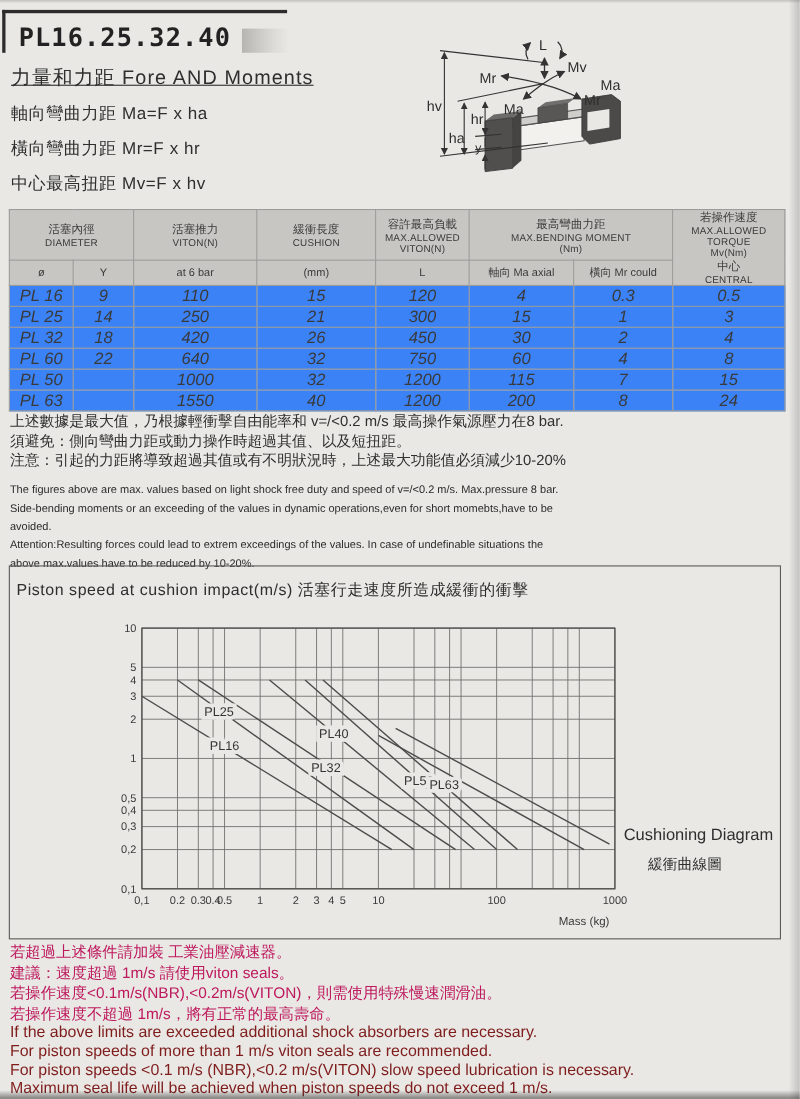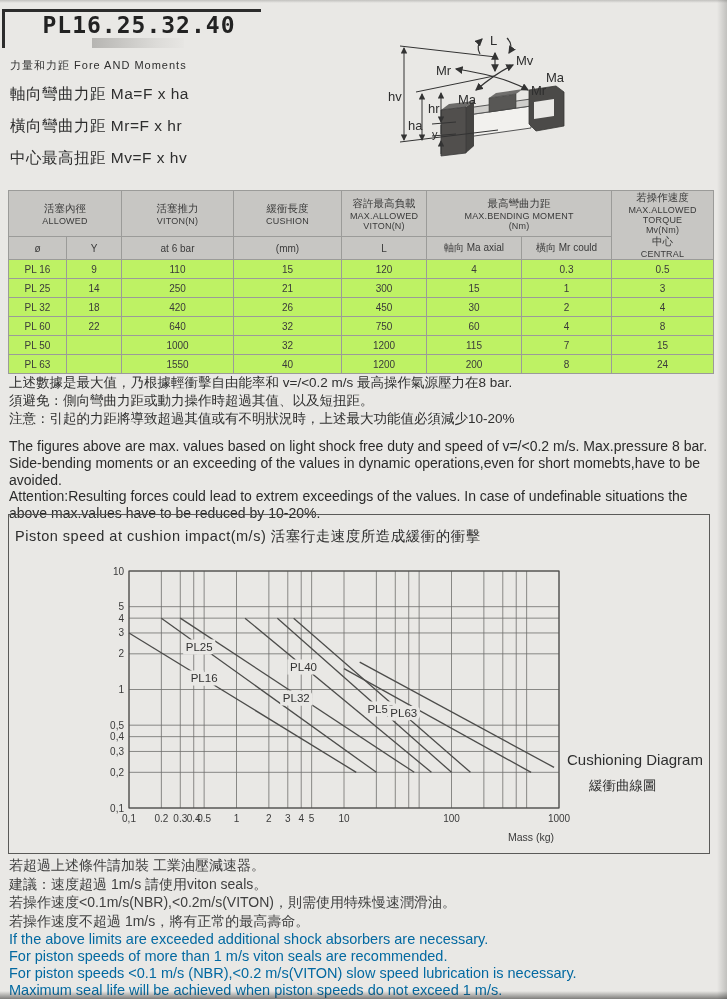--- a/index.html
+++ b/index.html
@@ -17,33 +17,33 @@
     background:linear-gradient(to right,rgba(0,0,0,0),rgba(90,90,88,.28));}
   .edge-bottom{position:absolute;left:0;bottom:0;width:100%;height:8px;
     background:linear-gradient(to bottom,rgba(0,0,0,0),rgba(40,40,38,.55));}
   .edge-top{position:absolute;left:0;top:0;width:100%;height:3px;
     background:linear-gradient(to bottom,rgba(120,120,118,.35),rgba(0,0,0,0));}
 
   
   .title-block{
     position:absolute;left:2px;top:9px;width:256px;height:36px;
     border-top:3px solid #2c2c2c;border-left:3px solid #2c2c2c;
-    display:flex;align-items:center;flex-direction:column;
+    display:flex;align-items:flex-end;
   }
   .title-text{
     font-family:"DejaVu Sans Mono","Liberation Mono",monospace;
     font-weight:bold;font-size:23px;letter-spacing:1px;color:#222;
     margin-left:12px;white-space:nowrap;
   }
   .title-shade{display:inline-block;width:92px;height:22px;margin-left:10px;
     background:linear-gradient(to right,#b6b5b2,#dcdbd8 70%,#e7e6e3);}
 
   
   .intro{position:absolute;left:10px;top:58px;}
-  .intro-heading{font-size:11px;color:#2e2e2e;letter-spacing:1px;}
+  .intro-heading{font-size:18px;color:#2e2e2e;letter-spacing:1px;text-decoration:underline;}
   .formula{font-size:15.5px;color:#2e2e2e;margin-top:11px;letter-spacing:.5px;}
 
   
   .moments-diagram{position:absolute;left:386px;top:12px;width:268px;height:152px;}
 
   
   table.spec{
     position:absolute;left:8px;top:190px;width:705px;
     border-collapse:collapse;table-layout:fixed;
     background:#dfdedb;
@@ -51,39 +51,39 @@
   table.spec th,table.spec td{
     border:1px solid #9b9b99;
     padding:0 2px;text-align:center;vertical-align:middle;
     font-weight:normal;color:#3a3a3a;
   }
   table.spec thead th{background:#c7c6c3;}
   table.spec .h-zh{font-size:10.5px;}
   table.spec .h-en{font-size:9px;letter-spacing:.2px;}
   table.spec .sub{font-size:10px;height:21px;}
   table.spec thead tr.r1 th{height:44px;}
-  table.spec tbody td{font-size:10px;height:18px;background:#bef264;}
+  table.spec tbody td{font-size:15px;height:18px;background:#3b82f6;font-style:italic;}
   table.spec tbody td:first-child{text-align:center;}
 
   
   .notes-zh{position:absolute;left:9px;top:374px;font-size:13.5px;line-height:18px;color:#2f2f2f;}
-  .notes-en{position:absolute;left:9px;top:438px;font-size:14px;line-height:16.8px;color:#2b2b2b;}
+  .notes-en{position:absolute;left:9px;top:438px;font-size:10px;line-height:16.8px;color:#2b2b2b;}
 
   
   .chart-box{
     position:absolute;left:8px;top:514px;width:700px;height:338px;
     border:1px solid #5a5a58;
   }
   .chart-title{position:absolute;left:6px;top:12px;font-size:14.5px;color:#2e2e2e;letter-spacing:.5px;}
   #plot{position:absolute;left:2px;top:30px;}
   .cushion-label-en{position:absolute;left:558px;top:236px;font-size:15px;color:#2e2e2e;}
   .cushion-label-zh{position:absolute;left:580px;top:262px;font-size:13.5px;color:#2e2e2e;}
 
-  .bottom-zh{position:absolute;left:9px;top:856px;font-size:14px;line-height:18.5px;color:#404040;}
-  .bottom-en{position:absolute;left:9px;top:931px;font-size:14.5px;line-height:17px;color:#0369a1;}
+  .bottom-zh{position:absolute;left:9px;top:856px;font-size:14px;line-height:18.5px;color:#be185d;}
+  .bottom-en{position:absolute;left:9px;top:931px;font-size:14.5px;line-height:17px;color:#7f1d1d;}
 
   svg text{font-family:"Liberation Sans","DejaVu Sans",sans-serif;}
 </style>
 </head>
 <body>
 
 <div id="page">
 
   <div class="edge-top"></div>
 
@@ -161,21 +161,21 @@
         <col style="width:108px">
       <col style="width:85px">
         <col style="width:95px">
         <col style="width:90px">
         <col style="width:102px">
     </colgroup>
     <thead>
       <tr class="r1">
         <th colspan="2">
           <div class="h-zh">活塞內徑</div>
-          <div class="h-en">ALLOWED</div>
+          <div class="h-en">DIAMETER</div>
         </th>
         <th>
           <div class="h-zh">活塞推力</div>
           <div class="h-en">VITON(N)</div>
         </th>
         <th>
           <div class="h-zh">緩衝長度</div>
           <div class="h-en">CUSHION</div>
         </th>
         <th>

